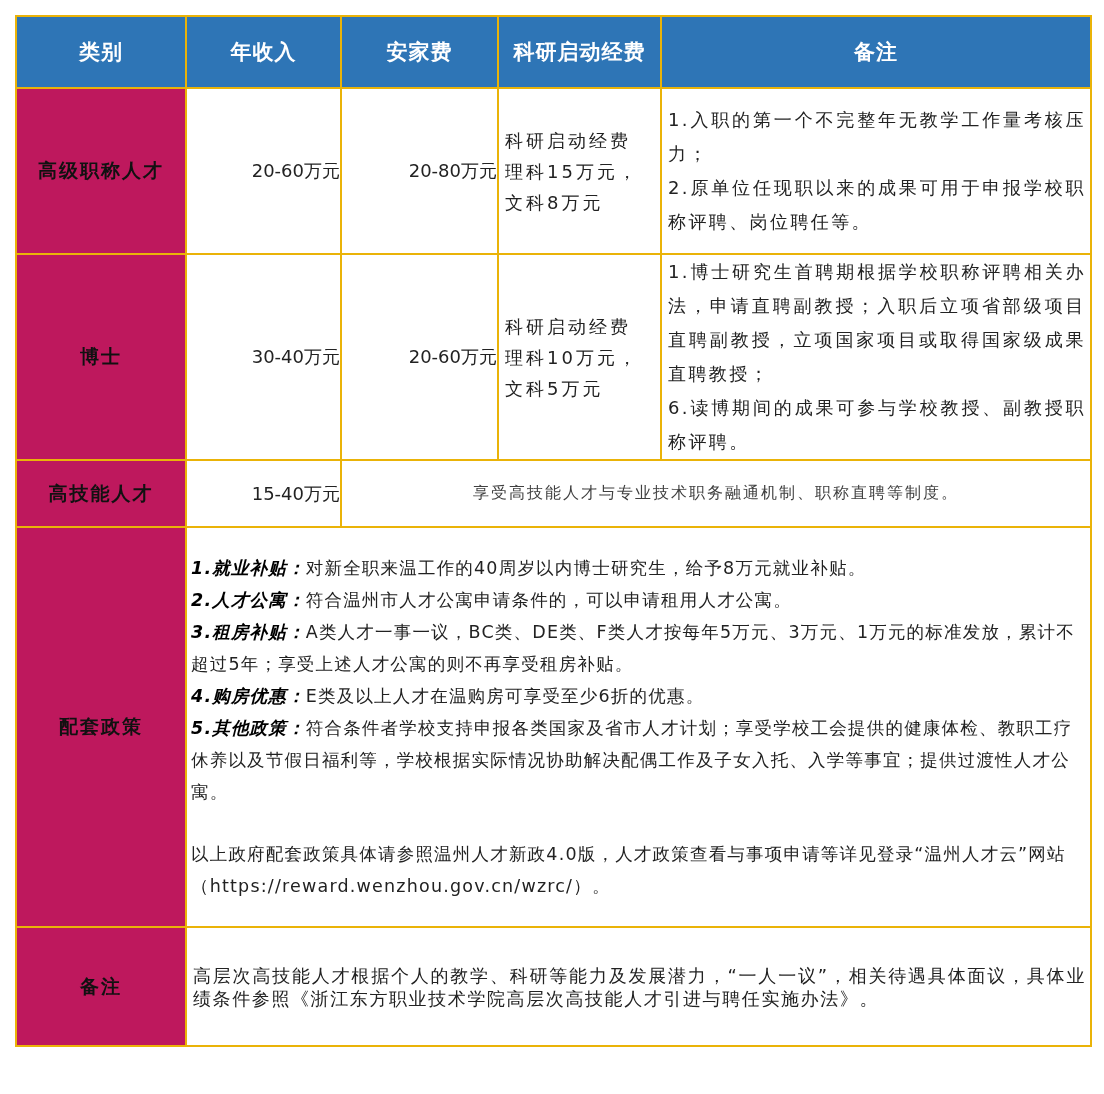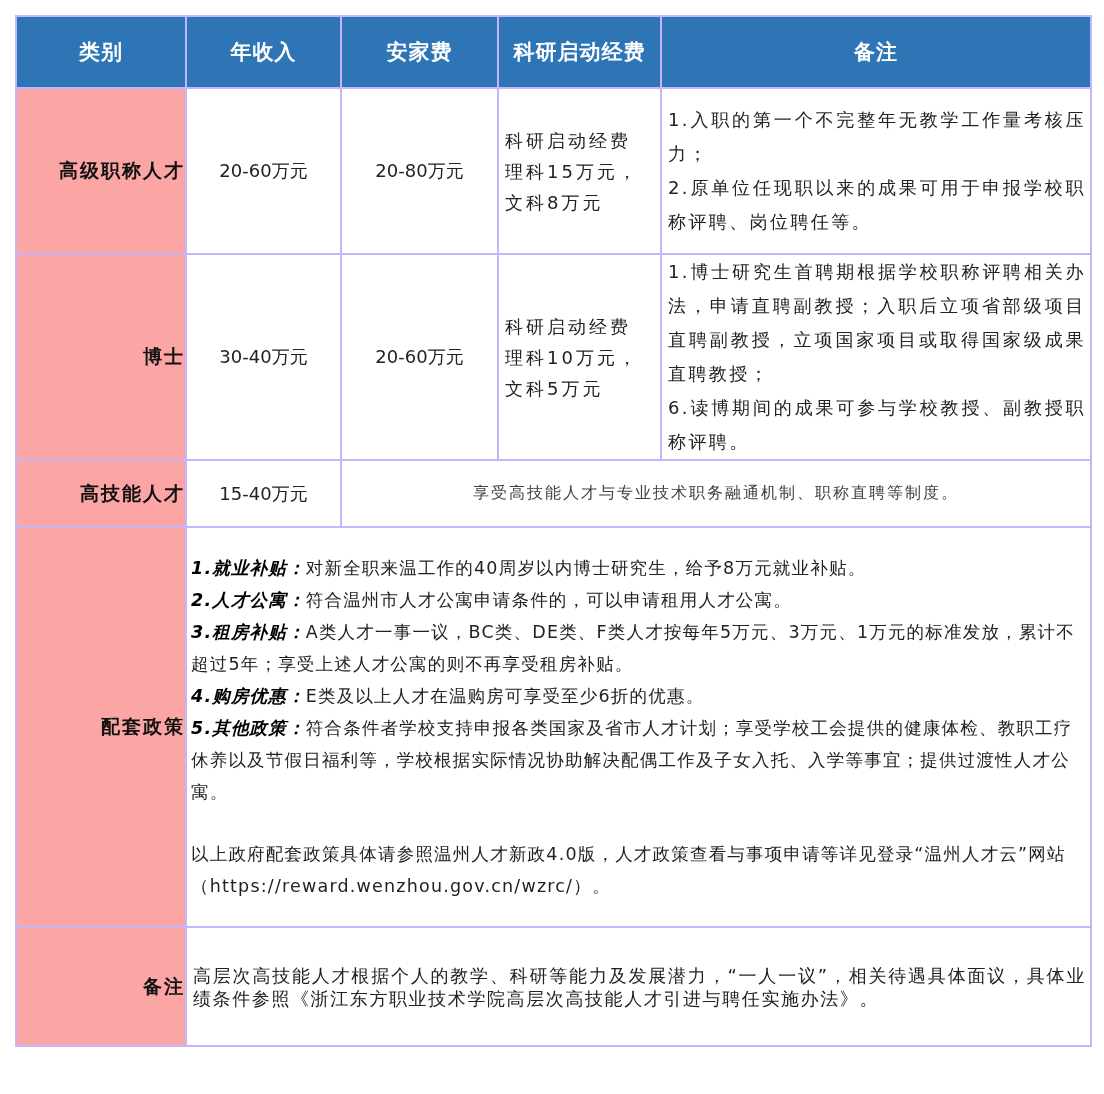--- a/index.html
+++ b/index.html
@@ -14,41 +14,41 @@
       position: absolute;
       left: 15px; top: 15px;
       width: 1075px;
     }
     table {
       border-collapse: collapse;
       width: 1075px;
       table-layout: fixed;
     }
     td, th {
-      border: 2px solid #c4b5fd;
+      border: 2px solid #eab308;
       vertical-align: middle;
     }
     th {
       background: #2e75b6;
       color: #ffffff;
       font-weight: bold;
       font-size: 21px;
       height: 72px;
       text-align: center;
       letter-spacing: 1px;
     }
     td.cat {
-      background: #fca5a5;
-      text-align: right;
+      background: #be185d;
+      text-align: center;
       font-weight: bold;
       font-size: 19px;
       letter-spacing: 2px;
     }
     td.num {
-      text-align: center;
+      text-align: right;
       font-size: 18px;
       color: #222;
     }
     td.fund {
       font-size: 18px;
       line-height: 31px;
       padding: 0 4px 0 6px;
       letter-spacing: 3px;
       color: #222;
     }

